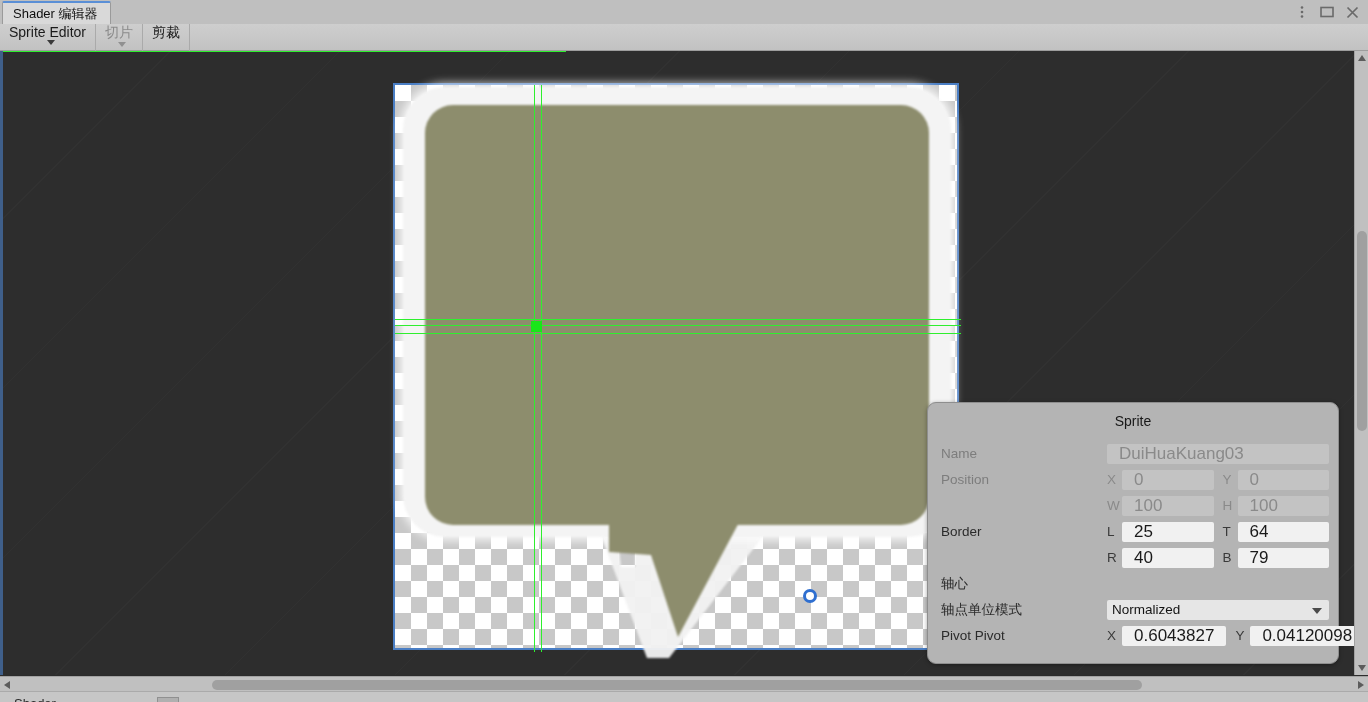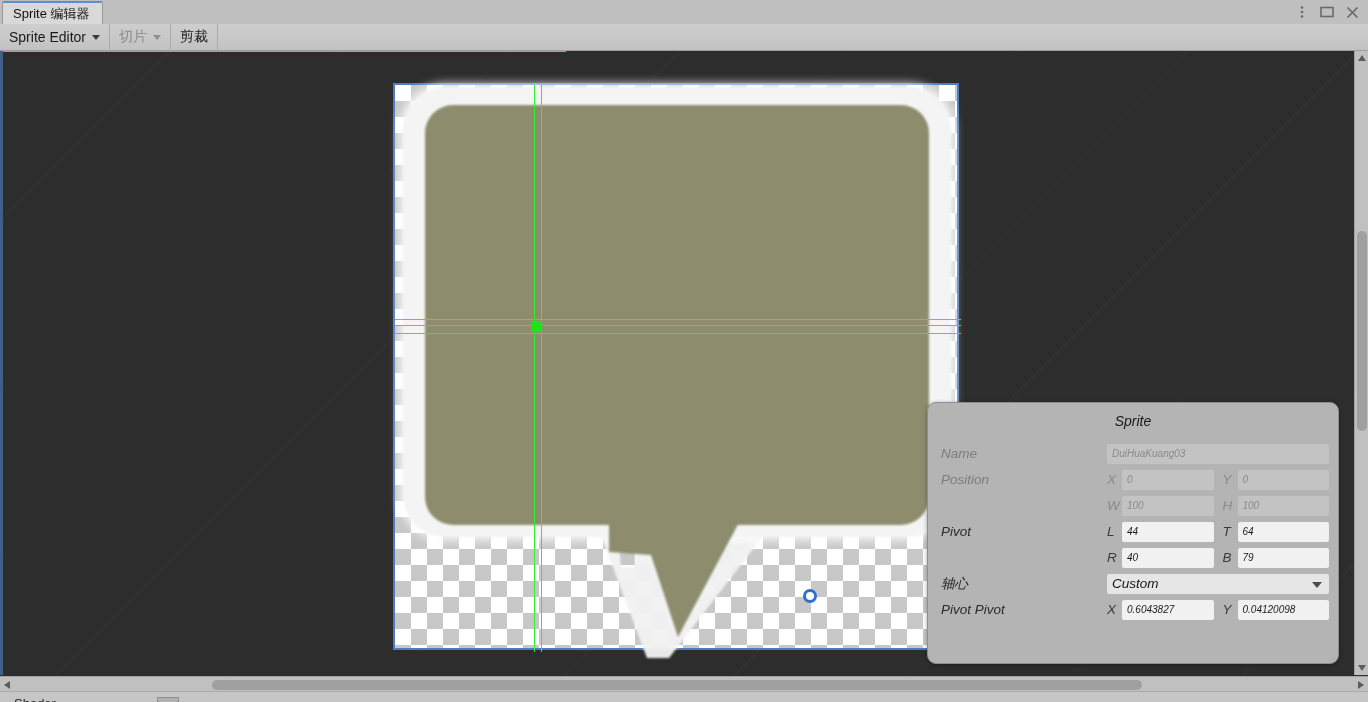--- a/index.html
+++ b/index.html
@@ -71,20 +71,21 @@
     height: 27px;
     display: flex;
     align-items: center;
     padding: 0 9px;
     font-size: 14px;
     color: #1a1a1a;
     border-right: 1px solid #aaaaaa;
     box-sizing: border-box;
     cursor: default;
     white-space: nowrap;
+    flex-direction: column;
   }
   .tb-btn.dim { color: #8b8b8b; }
   .caret {
     display: inline-block;
     margin-left: 6px;
     width: 0; height: 0;
     border-left: 4px solid transparent;
     border-right: 4px solid transparent;
     border-top: 5px solid #3a3a3a;
   }
@@ -273,21 +274,20 @@
   .insp {
     position: absolute;
     left: 927px; top: 402px;
     width: 412px; height: 262px;
     background: #b4b4b4;
     border: 1px solid #8e8e8e;
     border-radius: 9px;
     box-sizing: border-box;
     box-shadow: 0 1px 4px rgba(0,0,0,0.35);
     padding: 8px 9px 0 9px;
-    font-style: italic;
   }
   .insp-title {
     text-align: center;
     font-size: 14px;
     color: #181818;
     margin-bottom: 12px;
     margin-top: 2px;
   }
   .row {
     display: flex;
@@ -304,22 +304,22 @@
     box-sizing: border-box;
   }
   .row-label.dim { color: #7d7d7d; }
   .fld {
     height: 20px;
     background: #f1f1f1;
     border: none;
     border-radius: 2px;
     display: flex;
     align-items: center;
-    padding: 0 5px;
-    font-size: 10px;
+    padding: 0 12px;
+    font-size: 17px;
     color: #1a1a1a;
     box-sizing: border-box;
     font-family: "Liberation Sans", sans-serif;
   }
   .fld.dim { background: #c3c3c3; color: #8a8a8a; }
   .fld.wide { flex: 1; }
   .axis {
     width: 15px;
     flex: none;
     font-size: 13.5px;
@@ -431,21 +431,21 @@
     left: 1354px; top: 675px;
     width: 14px; height: 16px;
     background: #2d2d2d;
   }
 </style>
 </head>
 <body>
 
 <div class="tabstrip">
   <div class="tab-active">
-    <span>Sprite 编辑器</span>
+    <span>Shader 编辑器</span>
   </div>
   <div class="tabstrip-right">
     <div class="win-btn">
       <svg width="4" height="14" viewBox="0 0 4 14">
           <circle cx="2" cy="2.5" r="1.3" fill="#6a6a6a"></circle>
           <circle cx="2" cy="7" r="1.3" fill="#6a6a6a"></circle>
           <circle cx="2" cy="11.5" r="1.3" fill="#6a6a6a"></circle>
         </svg>
     </div>
     <div class="win-btn">
@@ -531,49 +531,52 @@
     <div class="pair">
       <span class="axis dim">W</span>
       <span class="fld dim">100</span>
       <span class="gap"></span>
       <span class="axis dim">H</span>
       <span class="fld dim">100</span>
     </div>
   </div>
 
   <div class="row">
-    <div class="row-label">Pivot</div>
+    <div class="row-label">Border</div>
     <div class="pair">
       <span class="axis">L</span>
-      <span class="fld">44</span>
+      <span class="fld">25</span>
       <span class="gap"></span>
       <span class="axis">T</span>
       <span class="fld">64</span>
     </div>
   </div>
 
   <div class="row">
     <div class="row-label"></div>
     <div class="pair">
       <span class="axis">R</span>
       <span class="fld">40</span>
       <span class="gap"></span>
       <span class="axis">B</span>
       <span class="fld">79</span>
     </div>
   </div>
 
   <div class="row">
     <div class="row-label">轴心</div>
+  </div>
+
+  <div class="row">
+    <div class="row-label">轴点单位模式</div>
     <div class="dropdown">
-      <span>Custom</span>
+      <span>Normalized</span>
       <span class="dd-arrow"></span>
     </div>
   </div>
-
 
   <div class="row">
     <div class="row-label">Pivot Pivot</div>
     <div class="pair">
       <span class="axis">X</span>
       <span class="fld">0.6043827</span>
       <span class="gap"></span>
       <span class="axis">Y</span>
       <span class="fld">0.04120098</span>
     </div>

